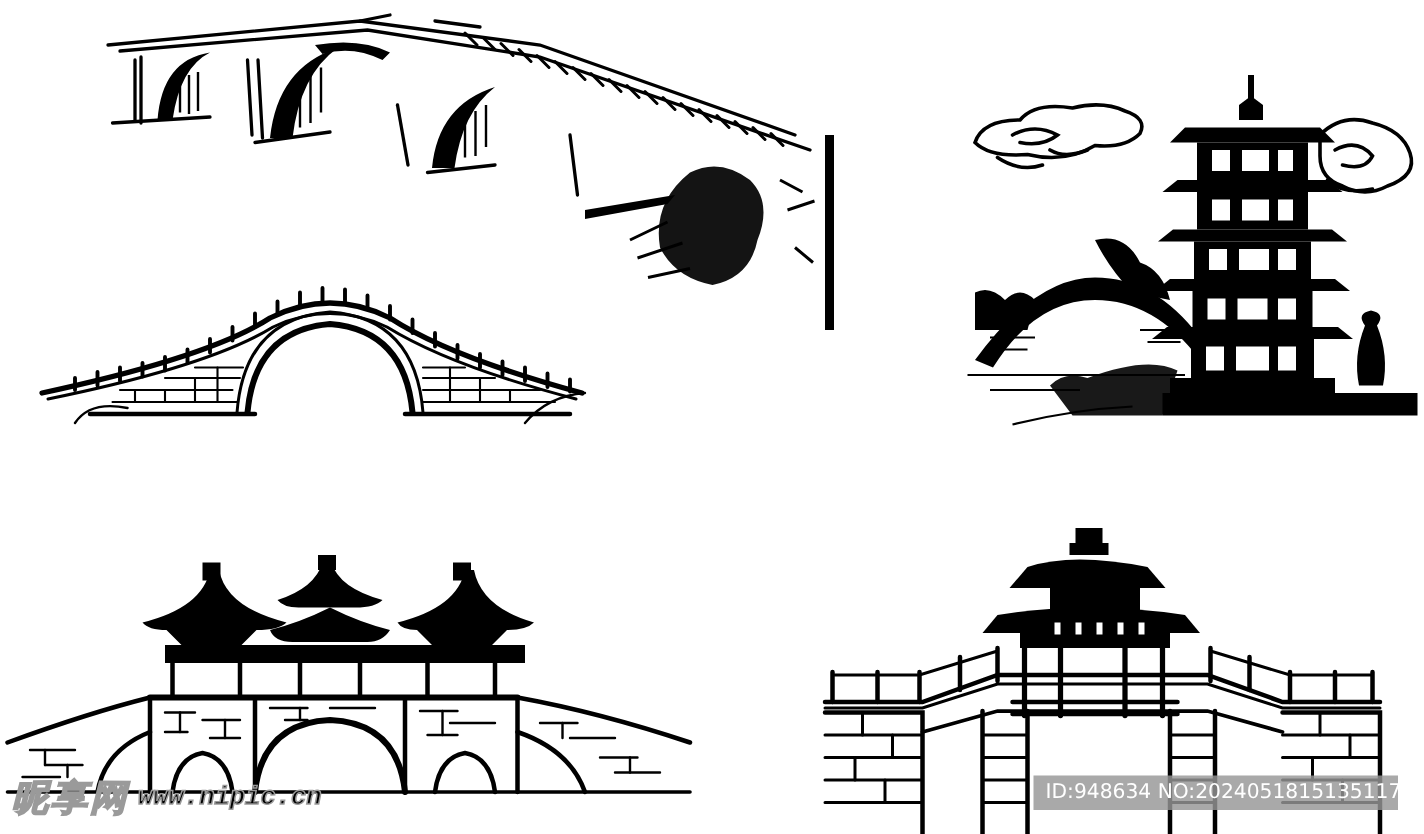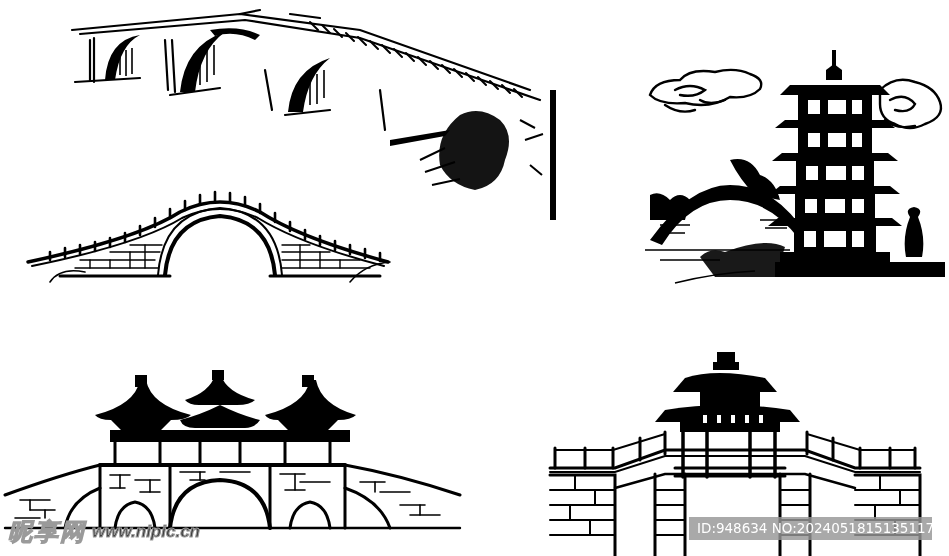--- a/index.html
+++ b/index.html
@@ -1,20 +1,20 @@
 <!DOCTYPE html>
 <html><head>
 <meta charset="utf-8">
 <style>
   html,body{margin:0;padding:0;background:#ffffff;}
   body{width:949px;height:556px;position:relative;overflow:hidden;font-family:"Liberation Sans",sans-serif;}
   .art{position:absolute;}
   .wm-left{position:absolute;left:8px;top:518px;height:28px;display:flex;align-items:center;gap:6px;}
   .wm-cn{font-family:Liberation Mono, monospace;font-size:24px;font-weight:bold;color:#ffffff;-webkit-text-stroke:1.2px #9a9a9a;letter-spacing:2px;font-style:italic;}
-  .wm-url{font-family:Liberation Sans, sans-serif;font-size:17px;font-weight:bold;font-style:italic;color:#404040;-webkit-text-stroke:1px #9a9a9a;}
+  .wm-url{font-family:Liberation Mono, monospace;font-size:17px;font-weight:bold;font-style:italic;color:#000000;-webkit-text-stroke:1px #9a9a9a;}
   .wm-id{position:absolute;left:689px;top:517px;width:243px;height:23px;background:rgba(150,150,150,0.82);color:#ffffff;font-family:"DejaVu Sans",sans-serif;font-size:13.5px;line-height:23px;padding-left:8px;box-sizing:border-box;white-space:nowrap;overflow:hidden;}
 </style>
 </head>
 <body>
 
 <svg class="art" style="left:60px;top:0" width="500" height="220" viewBox="0 0 500 220">
   <g stroke="#000" fill="none" stroke-width="2.2" stroke-linecap="round">
     <path d="M12 30 L180 14 L300 30 L470 90"></path>
     <path d="M20 34 L185 20 L300 38 L480 100"></path>
     <path d="M180 14 L200 10 M230 14 L260 18"></path>

